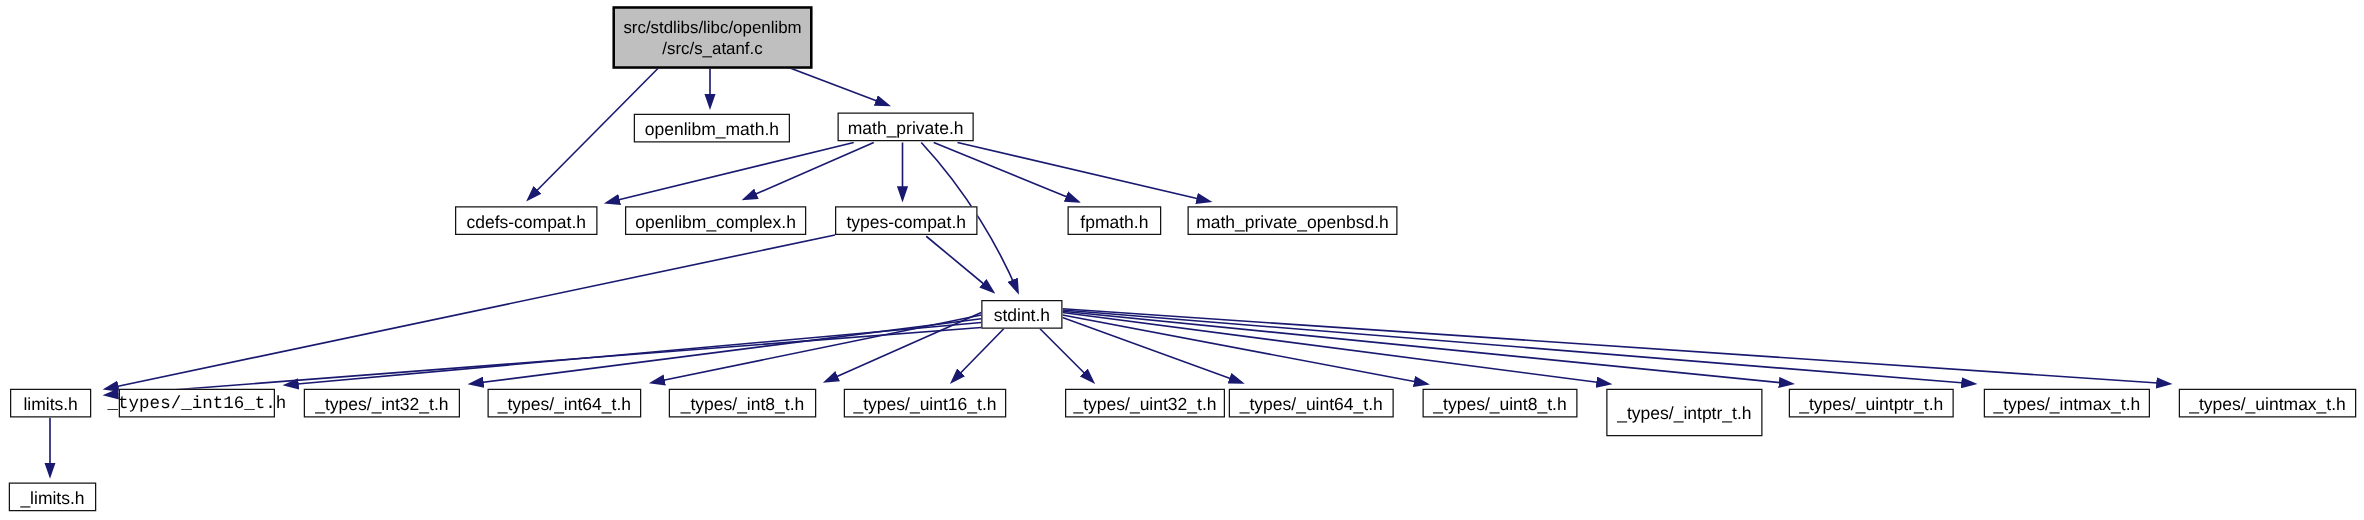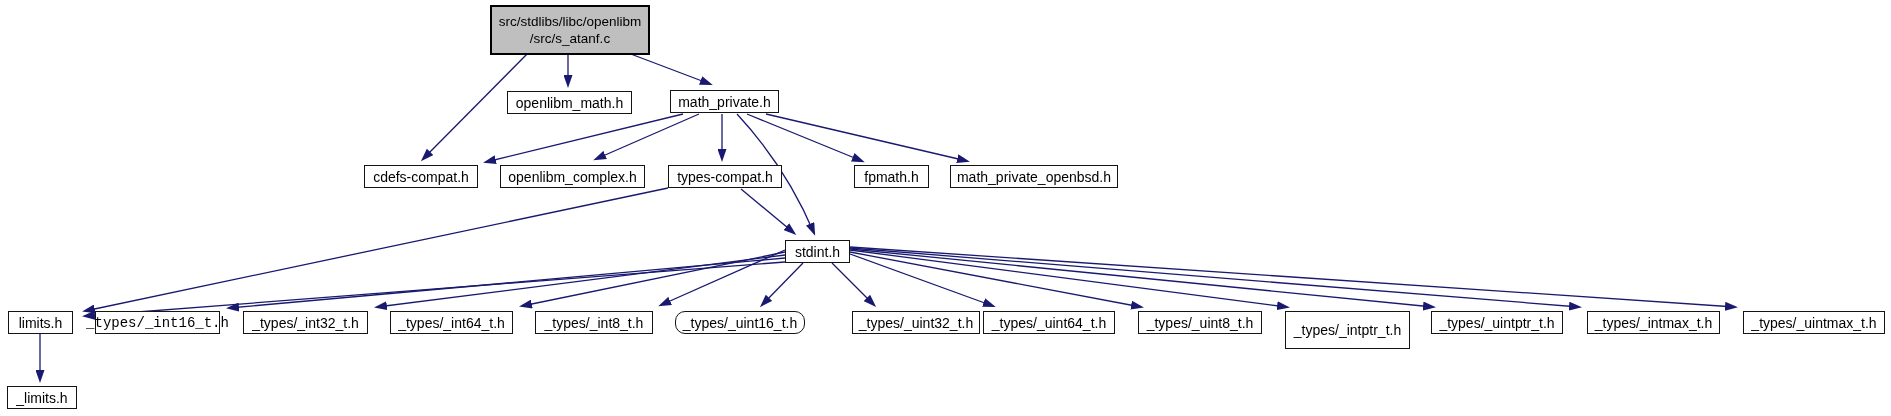--- a/index.html
+++ b/index.html
@@ -96,21 +96,21 @@
   <div class="node" style="left:8px;top:311px;width:65px;height:23px;">limits.h</div>
 
   <div class="node" style="left:95px;top:311px;width:125px;height:23px;font-family:Liberation Mono, monospace;">_types/_int16_t.h</div>
 
   <div class="node" style="left:243px;top:311px;width:125px;height:23px;">_types/_int32_t.h</div>
 
   <div class="node" style="left:390px;top:311px;width:123px;height:23px;">_types/_int64_t.h</div>
 
   <div class="node" style="left:535px;top:311px;width:118px;height:23px;">_types/_int8_t.h</div>
 
-  <div class="node" style="left:675px;top:311px;width:130px;height:23px;border-radius:10px;">_types/_uint16_t.h</div>
+  <div class="node" style="left:675px;top:311px;width:130px;height:23px;">_types/_uint16_t.h</div>
 
   <div class="node" style="left:852px;top:311px;width:128px;height:23px;">_types/_uint32_t.h</div>
 
   <div class="node" style="left:983px;top:311px;width:132px;height:23px;">_types/_uint64_t.h</div>
 
   <div class="node" style="left:1138px;top:311px;width:124px;height:23px;">_types/_uint8_t.h</div>
 
   <div class="node" style="left:1285px;top:311px;width:125px;height:38px;">_types/_intptr_t.h</div>
 
   <div class="node" style="left:1431px;top:311px;width:132px;height:23px;">_types/_uintptr_t.h</div>

